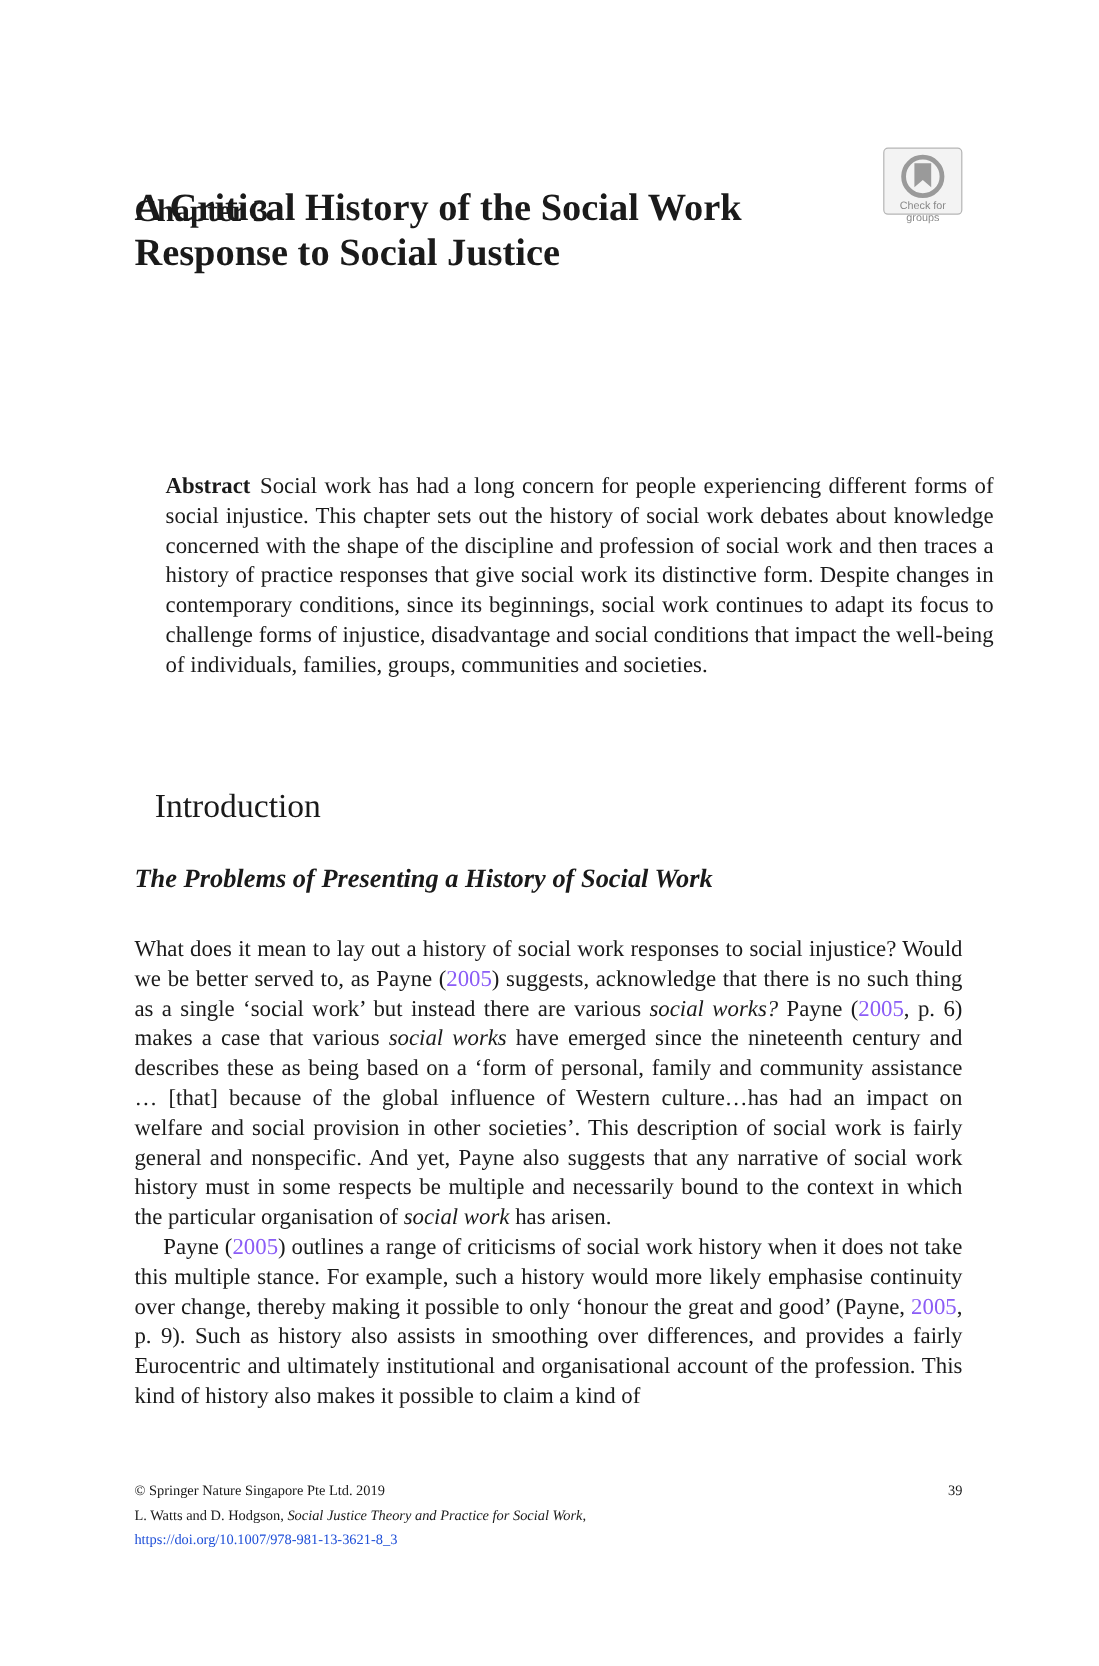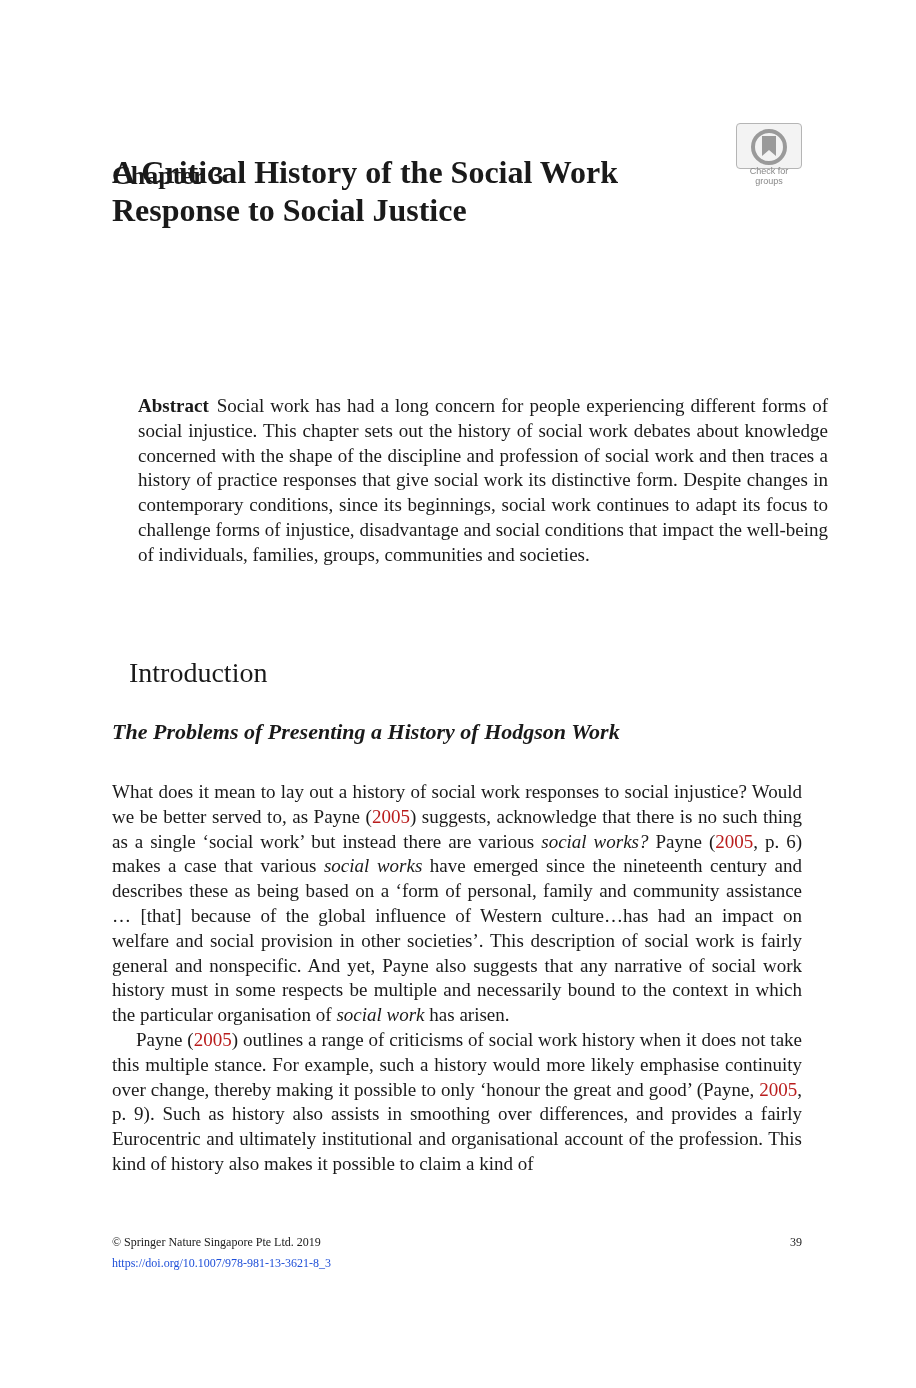--- a/index.html
+++ b/index.html
@@ -1,32 +1,32 @@
 <!DOCTYPE html>
 <html><head>
   <meta charset="utf-8">
   <style>
     html, body { margin: 0; padding: 0; background: #ffffff; }
     body { width: 916px; height: 1388px; position: relative; overflow: hidden;
            font-family: "Liberation Serif", serif; color: #1a1a1a; }
     .chapter-label { position: absolute; left: 112px; top: 119px; font-size: 26px; font-weight: bold; line-height: 32px; margin-top: 41px; }
     .chapter-title { position: absolute; left: 112px; top: 153px; width: 600px; font-size: 32px; font-weight: bold; line-height: 38px; }
-    .badge { position: absolute; left: 736px; top: 123px; width: 66px; height: 46px; box-sizing: border-box;
+    .badge { position: absolute; left: 736px; top: 123px; width: 66px; height: 56px; box-sizing: border-box;
              border: 1.5px solid #b5b5b5; border-radius: 4px; background: #f3f3f3; text-align: center; }
     .badge svg { display: block; margin: 4px auto 0; }
     .badge-text { font-family: "Liberation Sans", sans-serif; font-size: 9px; line-height: 10px; color: #888; }
     .block { position: absolute; left: 112px; width: 690px; font-size: 19px; line-height: 24.8px; text-align: justify; }
     .abstract { top: 394px; margin-left: 26px; }
     .abstract-label { font-weight: bold; margin-right: 8px; }
     .h1 { position: absolute; left: 112px; top: 657px; font-size: 28px; font-weight: normal; margin-left: 17px; }
     .h2 { position: absolute; left: 112px; top: 719px; font-size: 22px; font-weight: bold; font-style: italic; }
     .body1 { top: 780px; }
     .p { margin: 0; }
     .indent { text-indent: 24px; }
-    .link { color: #b91c1c; text-decoration: none; font-family: Liberation Serif, serif; }
+    .link { color: #8b5cf6; text-decoration: none; font-family: Liberation Serif, serif; }
     .footer { position: absolute; left: 112px; top: 1232px; width: 690px; font-size: 12px; line-height: 20.5px; }
     .page-num { position: absolute; right: 0; top: 0; }
     .doi { color: #1d4ed8; }
     em { font-style: italic; }
   </style>
 </head>
 <body>
 
 <div class="chapter-label">Chapter 3</div>
 <div class="chapter-title">A Critical History of the Social Work Response to Social Justice</div>
@@ -38,24 +38,25 @@
   </svg>
   <div class="badge-text">Check for</div>
   <div class="badge-text">groups</div>
 </div>
 
 <div class="block abstract">
   <span class="abstract-label">Abstract</span><span>Social work has had a long concern for people experiencing different forms of social injustice. This chapter sets out the history of social work debates about knowledge concerned with the shape of the discipline and profession of social work and then traces a history of practice responses that give social work its distinctive form. Despite changes in contemporary conditions, since its beginnings, social work continues to adapt its focus to challenge forms of injustice, disadvantage and social conditions that impact the well-being of individuals, families, groups, communities and societies.</span>
 </div>
 
 <div class="h1">Introduction</div>
-<div class="h2">The Problems of Presenting a History of Hodgson Work</div>
+<div class="h2">The Problems of Presenting a History of Social Work</div>
 
 <div class="block body1">
   <p class="p"><span>What does it mean to lay out a history of social work responses to social injustice? Would we be better served to, as Payne (</span><a class="link">2005</a><span>) suggests, acknowledge that there is no such thing as a single ‘social work’ but instead there are various </span><em>social works?</em><span> Payne (</span><a class="link">2005</a><span>, p. 6) makes a case that various </span><em>social works</em><span> have emerged since the nineteenth century and describes these as being based on a ‘form of personal, family and community assistance … [that] because of the global influence of Western culture…has had an impact on welfare and social provision in other societies’. This description of social work is fairly general and nonspecific. And yet, Payne also suggests that any narrative of social work history must in some respects be multiple and necessarily bound to the context in which the particular organisation of </span><em>social work</em><span> has arisen.</span></p>
   <p class="p indent"><span>Payne (</span><a class="link">2005</a><span>) outlines a range of criticisms of social work history when it does not take this multiple stance. For example, such a history would more likely emphasise continuity over change, thereby making it possible to only ‘honour the great and good’ (Payne, </span><a class="link">2005</a><span>, p. 9). Such as history also assists in smoothing over differences, and provides a fairly Eurocentric and ultimately institutional and organisational account of the profession. This kind of history also makes it possible to claim a kind of</span></p>
 </div>
 
 <div class="footer">
   <div>© Springer Nature Singapore Pte Ltd. 2019</div>
   <div class="page-num">39</div>
+  <div><span>L. Watts and D. Hodgson, </span><em>Social Justice Theory and Practice for Social Work</em><span>,</span></div>
   <a class="doi">https://doi.org/10.1007/978-981-13-3621-8_3</a>
 </div>
 
 </body></html>

